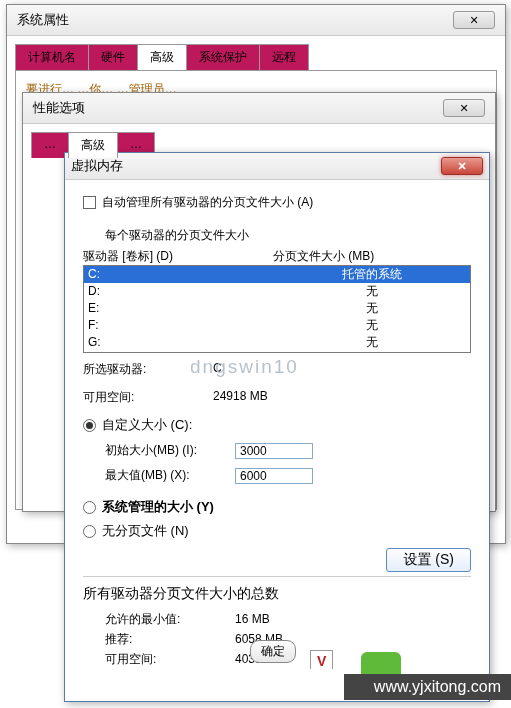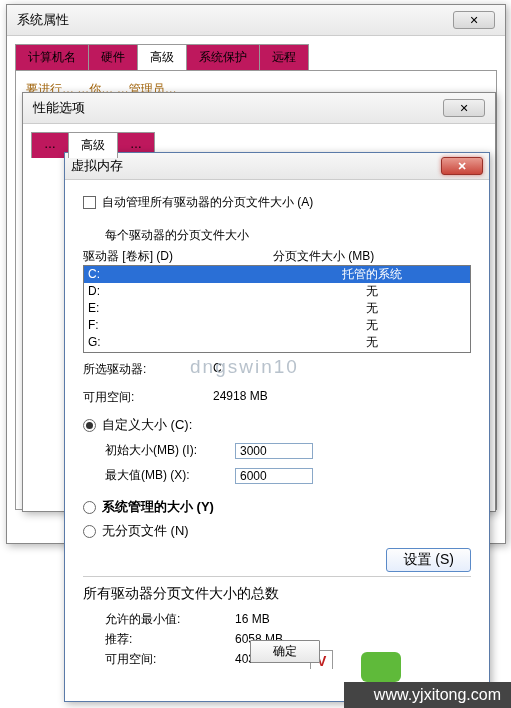--- a/index.html
+++ b/index.html
@@ -44,24 +44,24 @@
 .textbox { border: 1px solid #8aa8c8; padding: 2px 4px; width: 78px; font-size: 12px; height: 16px; background: #fff; font-family: inherit; }
 
 .set-btn { float: right; margin-top: 8px; padding: 2px 16px; border: 1px solid #5a8ac8; border-radius: 3px; background: linear-gradient(#fdfdfd,#e6eefc); font-size: 14px; cursor: pointer; }
 
 .divider { border: none; border-top: 1px solid #ccc; margin: 36px 0 8px 0; }
 .totals-head { font-size: 14px; margin-bottom: 6px; }
 .totals-row { display: flex; font-size: 12px; line-height: 20px; }
 .totals-row .tl { width: 130px; margin-left: 22px; }
 
 .watermark { position: absolute; left: 190px; top: 356px; font-size: 19px; color: #b8c2cc; letter-spacing: 2px; pointer-events: none; }
-.url-badge { position: absolute; right: 0; bottom: 0; background: #444; color: #fff; font-size: 16px; padding: 4px 10px 4px 30px; font-family: Arial, sans-serif; }
+.url-badge { position: absolute; right: 0; bottom: 8px; background: #444; color: #fff; font-size: 16px; padding: 4px 10px 4px 30px; font-family: Arial, sans-serif; }
 .logo-green { position:absolute; right:110px; bottom:26px; width:40px; height:30px; background:#5fba3a; border-radius:6px; }
 .red-v { position:absolute; left:310px; top:650px; color:#c02020; font-weight:bold; font-size:14px; border:1px solid #999; border-bottom:none; padding:2px 6px 0 6px; background:#fff; }
-.ok-btn { position:absolute; left:250px; top:640px; padding:2px 22px; border:1px solid #888; border-radius:1px; background:linear-gradient(#fdfdfd,#e8e8e8); font-size:12px; cursor:pointer; }
+.ok-btn { position:absolute; left:250px; top:640px; padding:2px 10px; border:1px solid #888; border-radius:9px; background:linear-gradient(#fdfdfd,#e8e8e8); font-size:12px; cursor:pointer; }
 </style>
 </head>
 <body>
 
 <div class="window w1">
   <div class="titlebar">
     <span>系统属性</span>
     <span class="close-btn">✕</span>
   </div>
   <div class="tabs">

